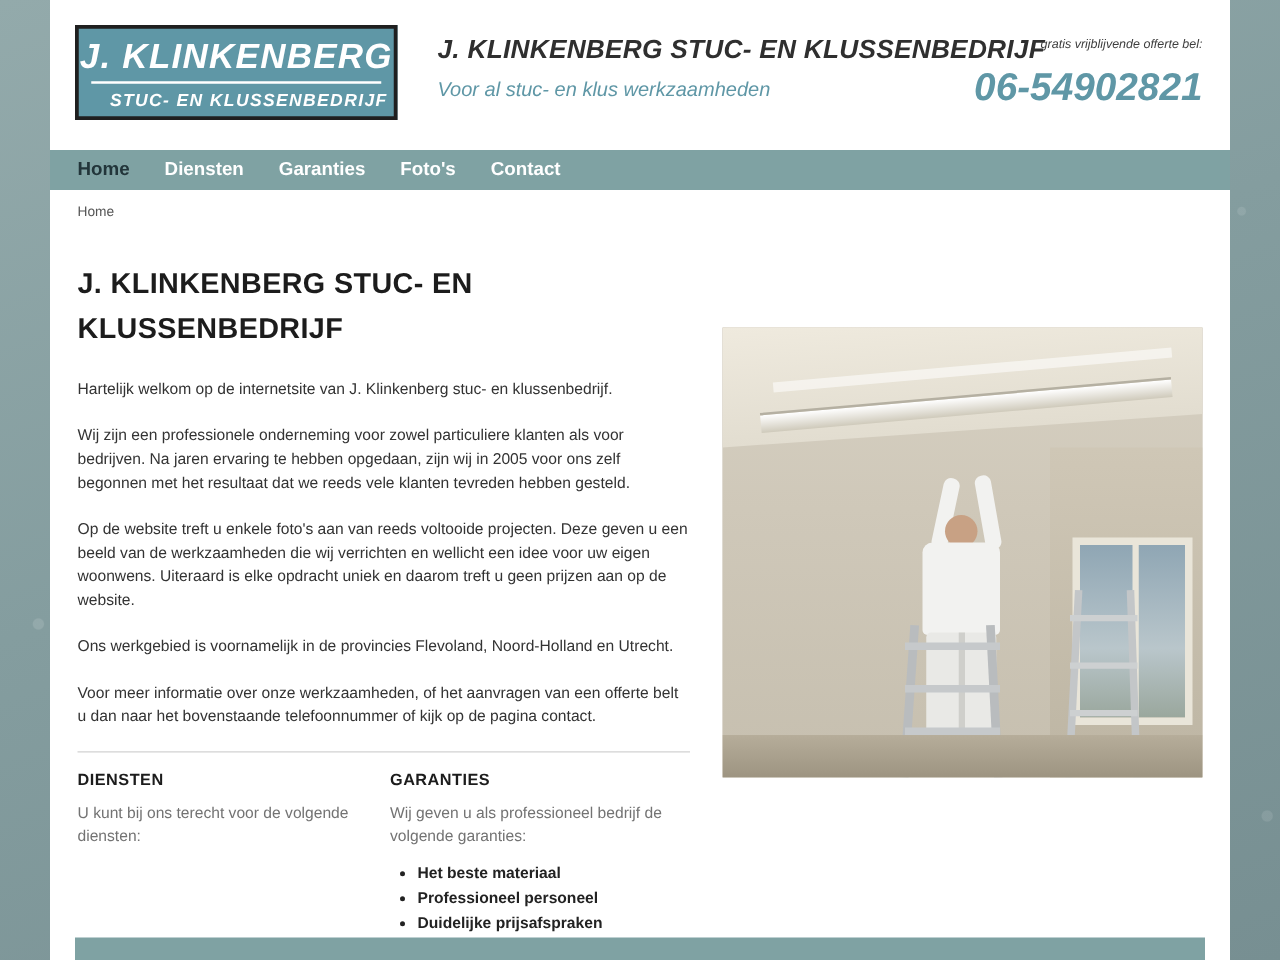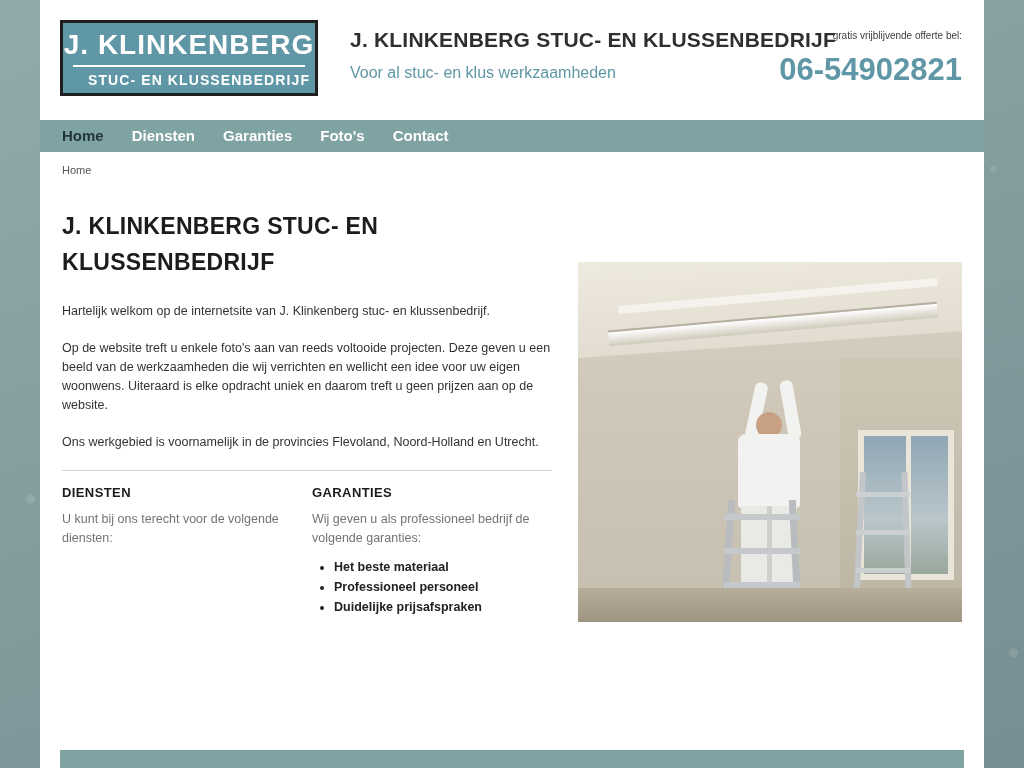--- a/index.html
+++ b/index.html
@@ -37,20 +37,21 @@
     pointer-events: none;
   }
   .edge-left { left: -14px; background: linear-gradient(to right, rgba(125,150,152,0), rgba(255,255,255,0.0)); }
   .edge-right { right: -14px; }
 
   header.site-header {
     position: relative;
     height: 120px;
     background: #ffffff;
     padding: 0;
+    font-style: italic;
   }
   .logo {
     position: absolute;
     left: 20px; top: 20px;
     width: 258px; height: 76px;
     background: #5f97a6;
     border: 3px solid #1f1f1f;
   }
   .logo-top {
     color: #ffffff;
@@ -318,22 +319,24 @@
     <a href="#">Contact</a>
   </nav>
 
   <div class="breadcrumb">Home</div>
 
   <div class="content">
     <h1 class="page-title">J. KLINKENBERG STUC- EN KLUSSENBEDRIJF</h1>
 
     <div class="col-left">
       <p>Hartelijk welkom op de internetsite van J. Klinkenberg stuc- en klussenbedrijf.</p>
+      <p>Wij zijn een professionele onderneming voor zowel particuliere klanten als voor bedrijven. Na jaren ervaring te hebben opgedaan, zijn wij in 2005 voor ons zelf begonnen met het resultaat dat we reeds vele klanten tevreden hebben gesteld.</p>
       <p>Op de website treft u enkele foto's aan van reeds voltooide projecten. Deze geven u een beeld van de werkzaamheden die wij verrichten en wellicht een idee voor uw eigen woonwens. Uiteraard is elke opdracht uniek en daarom treft u geen prijzen aan op de website.</p>
       <p>Ons werkgebied is voornamelijk in de provincies Flevoland, Noord-Holland en Utrecht.</p>
+      <p>Voor meer informatie over onze werkzaamheden, of het aanvragen van een offerte belt u dan naar het bovenstaande telefoonnummer of kijk op de pagina contact.</p>
     </div>
 
     <div class="photo">
       <div class="ph-wall"></div>
       <div class="ph-ceiling"></div>
       <div class="ph-ceilrail2"></div>
       <div class="ph-ceilrail"></div>
       <div class="ph-rightwall"></div>
       <div class="ph-window"></div>
       <div class="ph-man-arm1"></div>

